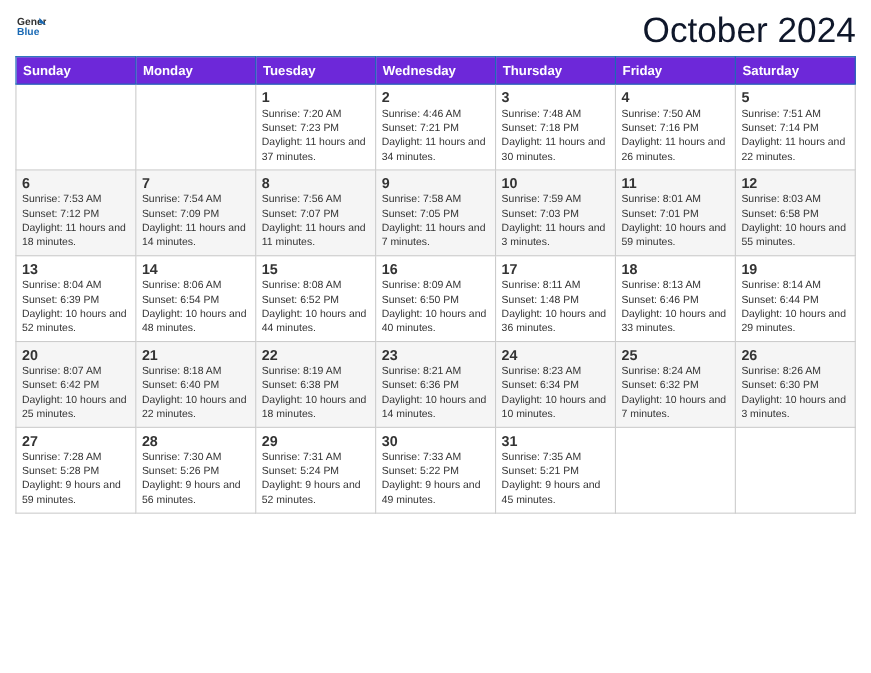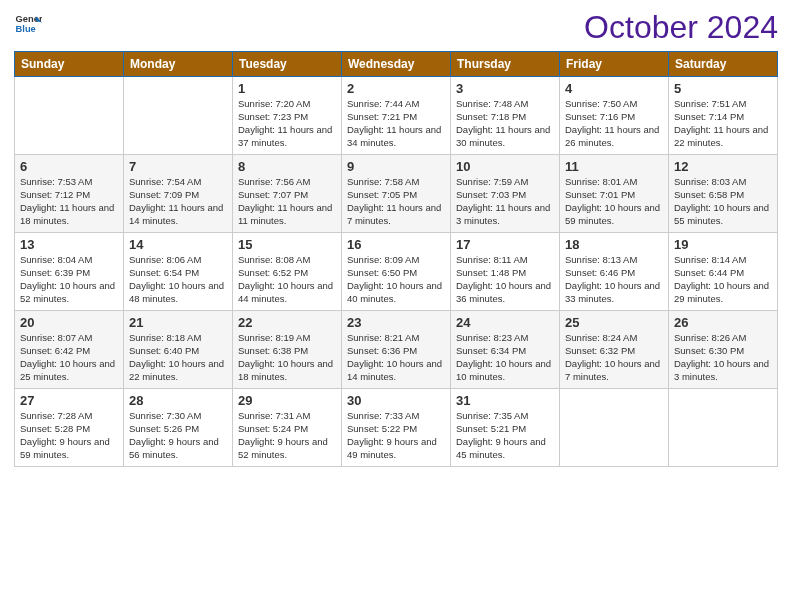--- a/index.html
+++ b/index.html
@@ -28,34 +28,34 @@
     .logo-icon {
       width: 28px;
       height: 28px;
     }
     .title-block {
       text-align: right;
     }
     .month-title {
       font-size: 32px;
       font-weight: 300;
-      color: #4c1d95;
+      color: #0f172a;
       line-height: 1.1;
     }
     .location {
       font-size: 13px;
       color: #444;
     }
     table {
       width: 100%;
       border-collapse: collapse;
       table-layout: fixed;
     }
     th {
-      background-color: #a16207;
+      background-color: #6d28d9;
       color: #fff;
       text-align: left;
       padding: 5px 6px;
       font-size: 12px;
       font-weight: bold;
       border: 1px solid #1a6ab5;
     }
     td {
       border: 1px solid #ccc;
       vertical-align: top;
@@ -117,21 +117,21 @@
           <td>&nbsp;</td>
           <td>
             <span class="day-num">1</span>
             <div class="cell-text">Sunrise: 7:20 AM
 Sunset: 7:23 PM
 Daylight: 11 hours
 and 37 minutes.</div>
           </td>
           <td>
             <span class="day-num">2</span>
-            <div class="cell-text">Sunrise: 7:44 AM
+            <div class="cell-text">Sunrise: 4:46 AM
 Sunset: 7:21 PM
 Daylight: 11 hours
 and 34 minutes.</div>
           </td>
           <td>
             <span class="day-num">3</span>
             <div class="cell-text">Sunrise: 7:48 AM
 Sunset: 7:18 PM
 Daylight: 11 hours
 and 30 minutes.</div>

